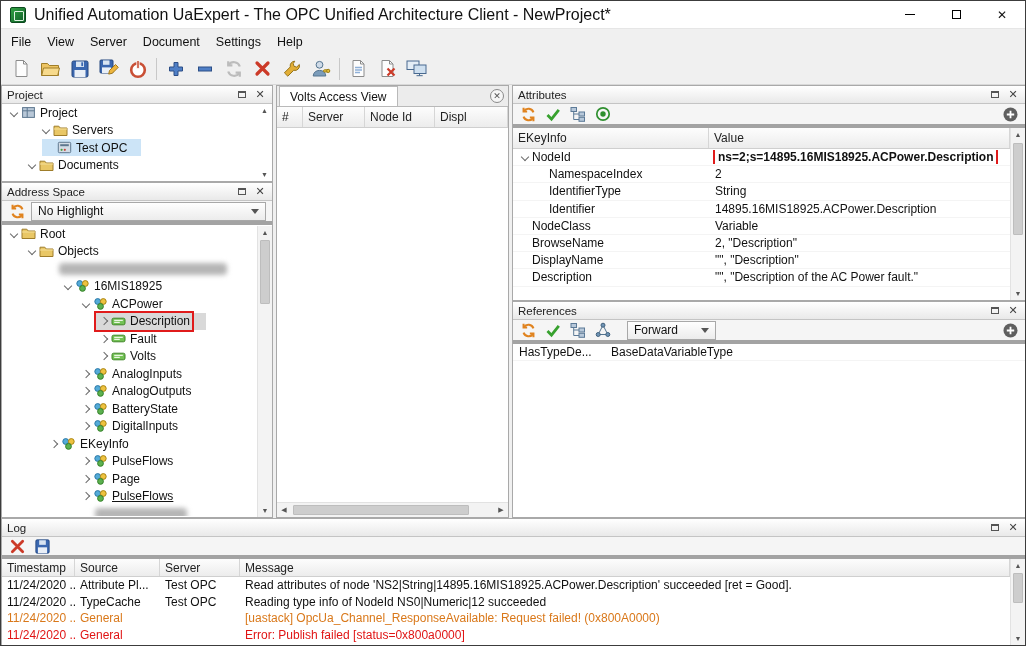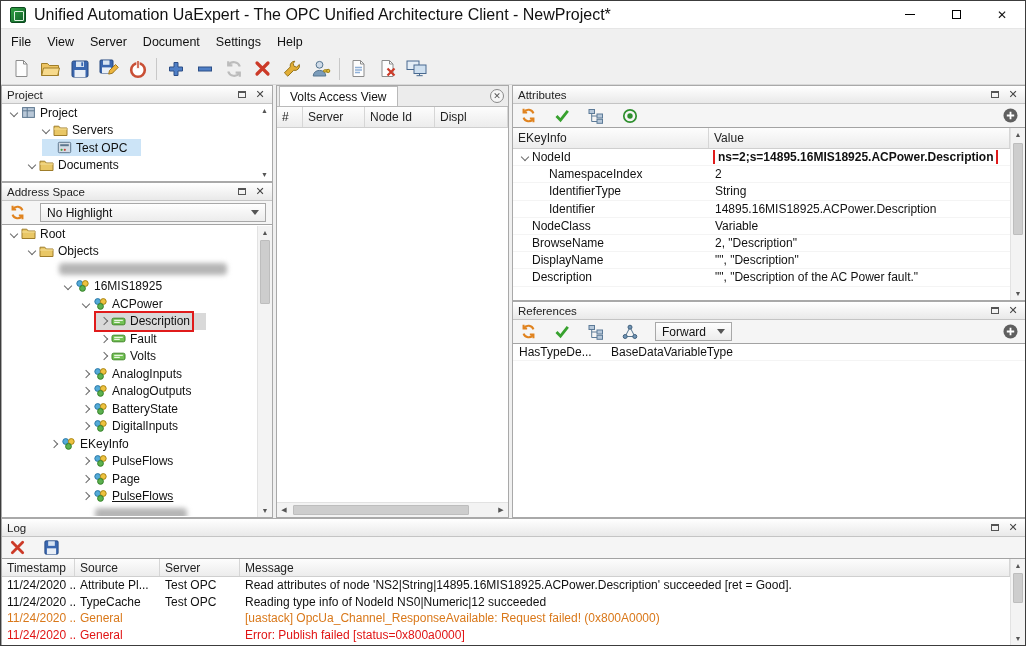--- a/index.html
+++ b/index.html
@@ -22,25 +22,25 @@
   .toolbar{position:absolute;left:0;top:52px;width:100%;height:32px;background:#f0f0f0;display:flex;align-items:center;padding-left:6px;border-bottom:1px solid #d8d8d8}
   .tb-btn{width:29px;height:28px;display:flex;align-items:center;justify-content:center;background:transparent;border:0}
   .tb-sep{width:1px;height:22px;background:#c8c8c8;margin:0 4px;flex:none}
   
   .dock{position:absolute;background:#fff;border:1px solid #a9a9a9}
   .dock-title{height:18px;background:linear-gradient(#ffffff,#e9e9e9);border-bottom:1px solid #c4c4c4;display:flex;align-items:center;padding:0 5px;font-size:11.5px;color:#222}
   .dock-btns{margin-left:auto;display:flex;align-items:center;gap:4px}
   .dock-btn{width:14px;height:14px;display:flex;align-items:center;justify-content:center}
   .float-glyph{width:8px;height:7px;border:1px solid #555;border-top-width:2px;display:block}
   .close-glyph{font-size:11px;color:#444;line-height:1}
-  .panel-toolbar{height:24px;background:#f5f5f5;border-bottom:1px solid #a3a3a3;display:flex;align-items:center;padding:0 4px;gap:12px}
+  .panel-toolbar{height:24px;background:#f5f5f5;border-bottom:4px solid #a3a3a3;display:flex;align-items:center;padding:0 4px;gap:3px}
   .sm-btn{width:22px;height:21px;display:flex;align-items:center;justify-content:center;border:0;background:transparent}
   .right-btn{margin-left:auto}
   .dropdown{flex:1;height:19px;border:1px solid #a8a8a8;background:linear-gradient(#fefefe,#ececec);display:flex;align-items:center;padding:0 6px;font-size:12px}
-  .dropdown.small{flex:none;width:77px;margin-left:2px}
+  .dropdown.small{flex:none;width:89px;margin-left:10px}
   .dd-arrow{margin-left:auto;width:0;height:0;border-left:4px solid transparent;border-right:4px solid transparent;border-top:5px solid #555}
   
   .tree-body{position:relative;overflow:hidden;background:#fff;height:calc(100% - 18px)}
   .tree-body.with-tb{height:calc(100% - 43px)}
   .tree-row{height:17.5px;display:flex;align-items:center;white-space:nowrap}
   .row-inner{display:inline-flex;align-items:center;height:17px}
   .expander{width:15px;flex:none;display:inline-flex;align-items:center;justify-content:center}
   .chev{width:6px;height:6px;border-right:1.4px solid #6a6a6a;border-bottom:1.4px solid #6a6a6a;display:block}
   .chev.right{transform:rotate(-45deg)}
   .chev.down{transform:rotate(45deg)}

